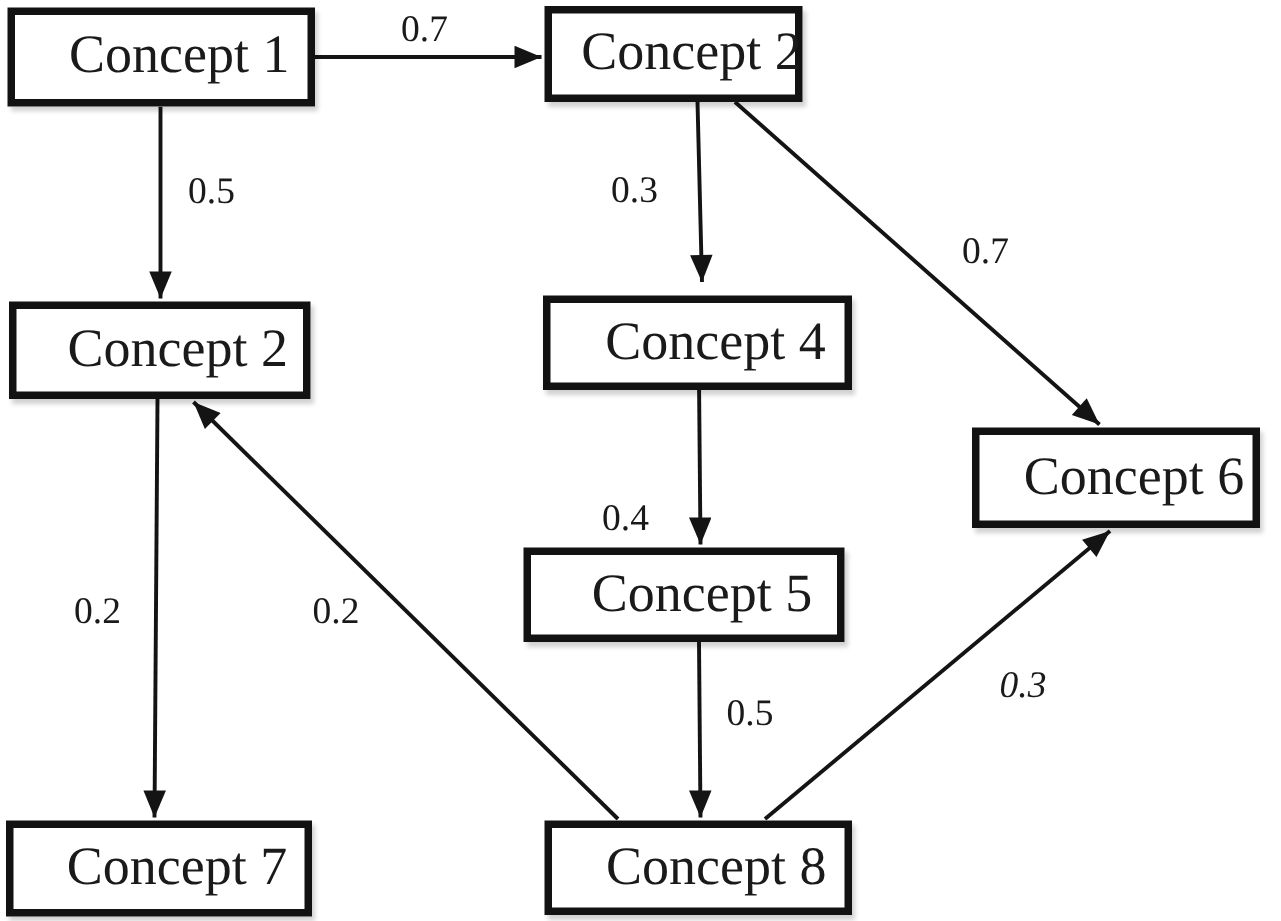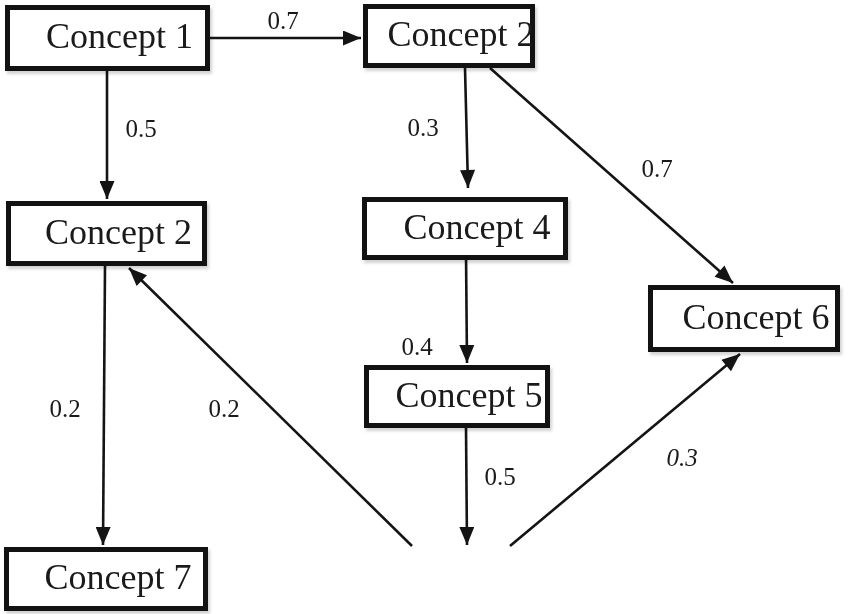--- a/index.html
+++ b/index.html
@@ -75,28 +75,31 @@
   </div>
   <div class="node" style="left: 363px; top: 4px; width: 172px; height: 64px;">
     <span>Concept 2</span>
   </div>
   <div class="node" style="left: 6px; top: 201px; width: 201px; height: 65px;">
     <span>Concept 2</span>
   </div>
   <div class="node" style="left: 362px; top: 182px; width: 206px; height: 63px; margin-top: 15px;">
     <span>Concept 4</span>
   </div>
-  <div class="node" style="left: 364px; top: 365px; width: 186px; height: 63px;">
+  <div class="node" style="left: 349px; top: 365px; width: 214px; height: 63px;">
     <span>Concept 5</span>
   </div>
   <div class="node" style="left: 648px; top: 285px; width: 192px; height: 67px;">
     <span>Concept 6</span>
   </div>
   <div class="node" style="left: 4px; top: 547px; width: 204px; height: 64px;">
     <span>Concept 7</span>
+  </div>
+  <div class="node" style="left: 363px; top: 547px; width: 205px; height: 63px;">
+    <span>Concept 8</span>
   </div>
 
   <div class="edge-label" style="left: 283px; top: 20px;">0.7</div>
   <div class="edge-label" style="left: 141px; top: 128px;">0.5</div>
   <div class="edge-label" style="left: 423px; top: 127px;">0.3</div>
   <div class="edge-label" style="left: 657px; top: 168px;">0.7</div>
   <div class="edge-label" style="left: 417px; top: 302px; margin-top: 44px;">0.4</div>
   <div class="edge-label" style="left: 500px; top: 476px;">0.5</div>
   <div class="edge-label" style="left: 224px; top: 408px;">0.2</div>
   <div class="edge-label" style="left: 682px; top: 457px; font-style: italic;">0.3</div>

